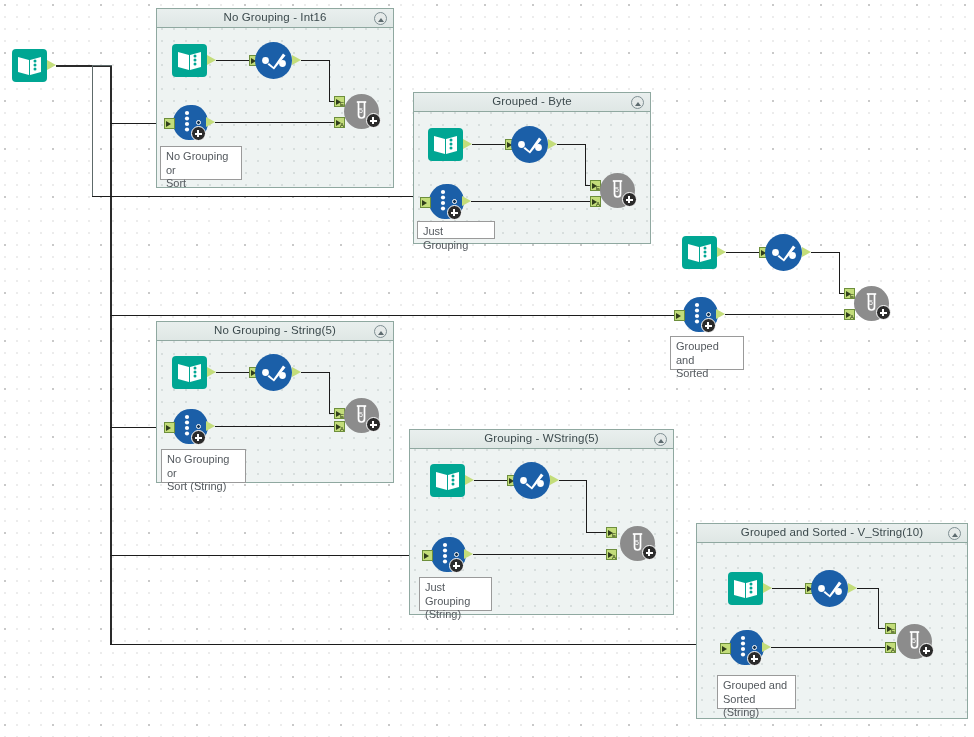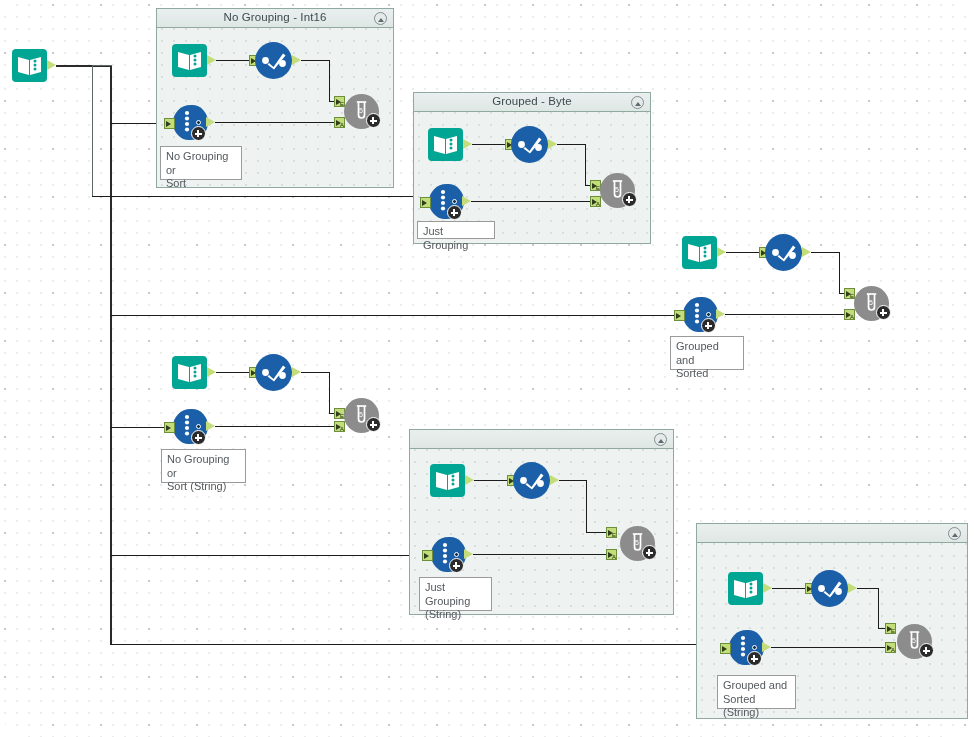--- a/index.html
+++ b/index.html
@@ -9,21 +9,20 @@
     background:#ffffff;
   }
   #canvas{
     position:relative;width:974px;height:737px;overflow:hidden;
     background-color:#ffffff;
     background-image:
       radial-gradient(circle at 1px 1px, #c9c9c9 1.1px, transparent 1.2px),
       radial-gradient(circle at 1px 1px, #ececec 1px, transparent 1.1px);
     background-size:48px 48px, 12px 12px;
     background-position:4px 4px, 4px 4px;
-    border-radius:30px;
   }
 
   
   .container{
     position:absolute;
     border:1px solid #8fa8a0;
     background:#eef3f2;
     box-sizing:border-box;
   }
   .container .chdr{
@@ -358,20 +357,26 @@
       <path d="M14.5 8 L14.5 21 a3 3 0 0 0 6 0 L20.5 8" fill="none" stroke="#ffffff" stroke-width="1.7"></path>
       <line x1="12.8" y1="8" x2="22.2" y2="8" stroke="#ffffff" stroke-width="1.7"></line>
       <text x="17" y="19" font-size="7" fill="#ffffff" text-anchor="middle" font-family="Liberation Sans, sans-serif">5</text>
     </svg>
   </div>
   <div class="badge-plus" style="left:876px;top:305px;"></div>
 
   <div class="comment" style="left:670px;top:336px;width:74px;height:34px;">Grouped and
 Sorted</div>
 
+  <div class="container" style="left:156px;top:321px;width:238px;height:162px;">
+    <div class="cbody"></div>
+    <div class="chdr"></div>
+    <div class="ctitle">No Grouping - String(5)</div>
+    <div class="collapse-btn"></div>
+  </div>
   <div class="tool tool-input" style="left:172px;top:356px;">
     <div class="bk"></div>
     <svg width="35" height="33" viewBox="0 0 35 33">
       <path d="M6 8 L17 11 L17 26 L6 23 Z" fill="#ffffff"></path>
       <path d="M29 8 L18 11 L18 26 L29 23 Z" fill="#ffffff"></path>
       <circle cx="23" cy="12" r="1.5" fill="#00a693"></circle>
         <circle cx="23" cy="16" r="1.5" fill="#00a693"></circle>
         <circle cx="23" cy="20" r="1.5" fill="#00a693"></circle>
     </svg>
   </div>
@@ -424,20 +429,21 @@
     </svg>
   </div>
   <div class="badge-plus" style="left:366px;top:417px;"></div>
 
   <div class="comment" style="left:161px;top:449px;width:85px;height:34px;">No Grouping or
 Sort (String)</div>
 
   <div class="container" style="left:409px;top:429px;width:265px;height:186px;">
     <div class="cbody"></div>
     <div class="chdr"></div>
+    <div class="ctitle">Grouping - WString(5)</div>
     <div class="collapse-btn"></div>
   </div>
   <div class="tool tool-input" style="left:430px;top:464px;">
     <div class="bk"></div>
     <svg width="35" height="33" viewBox="0 0 35 33">
       <path d="M6 8 L17 11 L17 26 L6 23 Z" fill="#ffffff"></path>
       <path d="M29 8 L18 11 L18 26 L29 23 Z" fill="#ffffff"></path>
       <circle cx="23" cy="12" r="1.5" fill="#00a693"></circle>
         <circle cx="23" cy="16" r="1.5" fill="#00a693"></circle>
         <circle cx="23" cy="20" r="1.5" fill="#00a693"></circle>
@@ -492,20 +498,21 @@
     </svg>
   </div>
   <div class="badge-plus" style="left:642px;top:545px;"></div>
 
   <div class="comment" style="left:419px;top:577px;width:73px;height:34px;">Just Grouping
 (String)</div>
 
   <div class="container" style="left:696px;top:523px;width:272px;height:196px;">
     <div class="cbody"></div>
     <div class="chdr"></div>
+    <div class="ctitle">Grouped and Sorted - V_String(10)</div>
     <div class="collapse-btn"></div>
   </div>
   <div class="tool tool-input" style="left:728px;top:572px;">
     <div class="bk"></div>
     <svg width="35" height="33" viewBox="0 0 35 33">
       <path d="M6 8 L17 11 L17 26 L6 23 Z" fill="#ffffff"></path>
       <path d="M29 8 L18 11 L18 26 L29 23 Z" fill="#ffffff"></path>
       <circle cx="23" cy="12" r="1.5" fill="#00a693"></circle>
         <circle cx="23" cy="16" r="1.5" fill="#00a693"></circle>
         <circle cx="23" cy="20" r="1.5" fill="#00a693"></circle>

